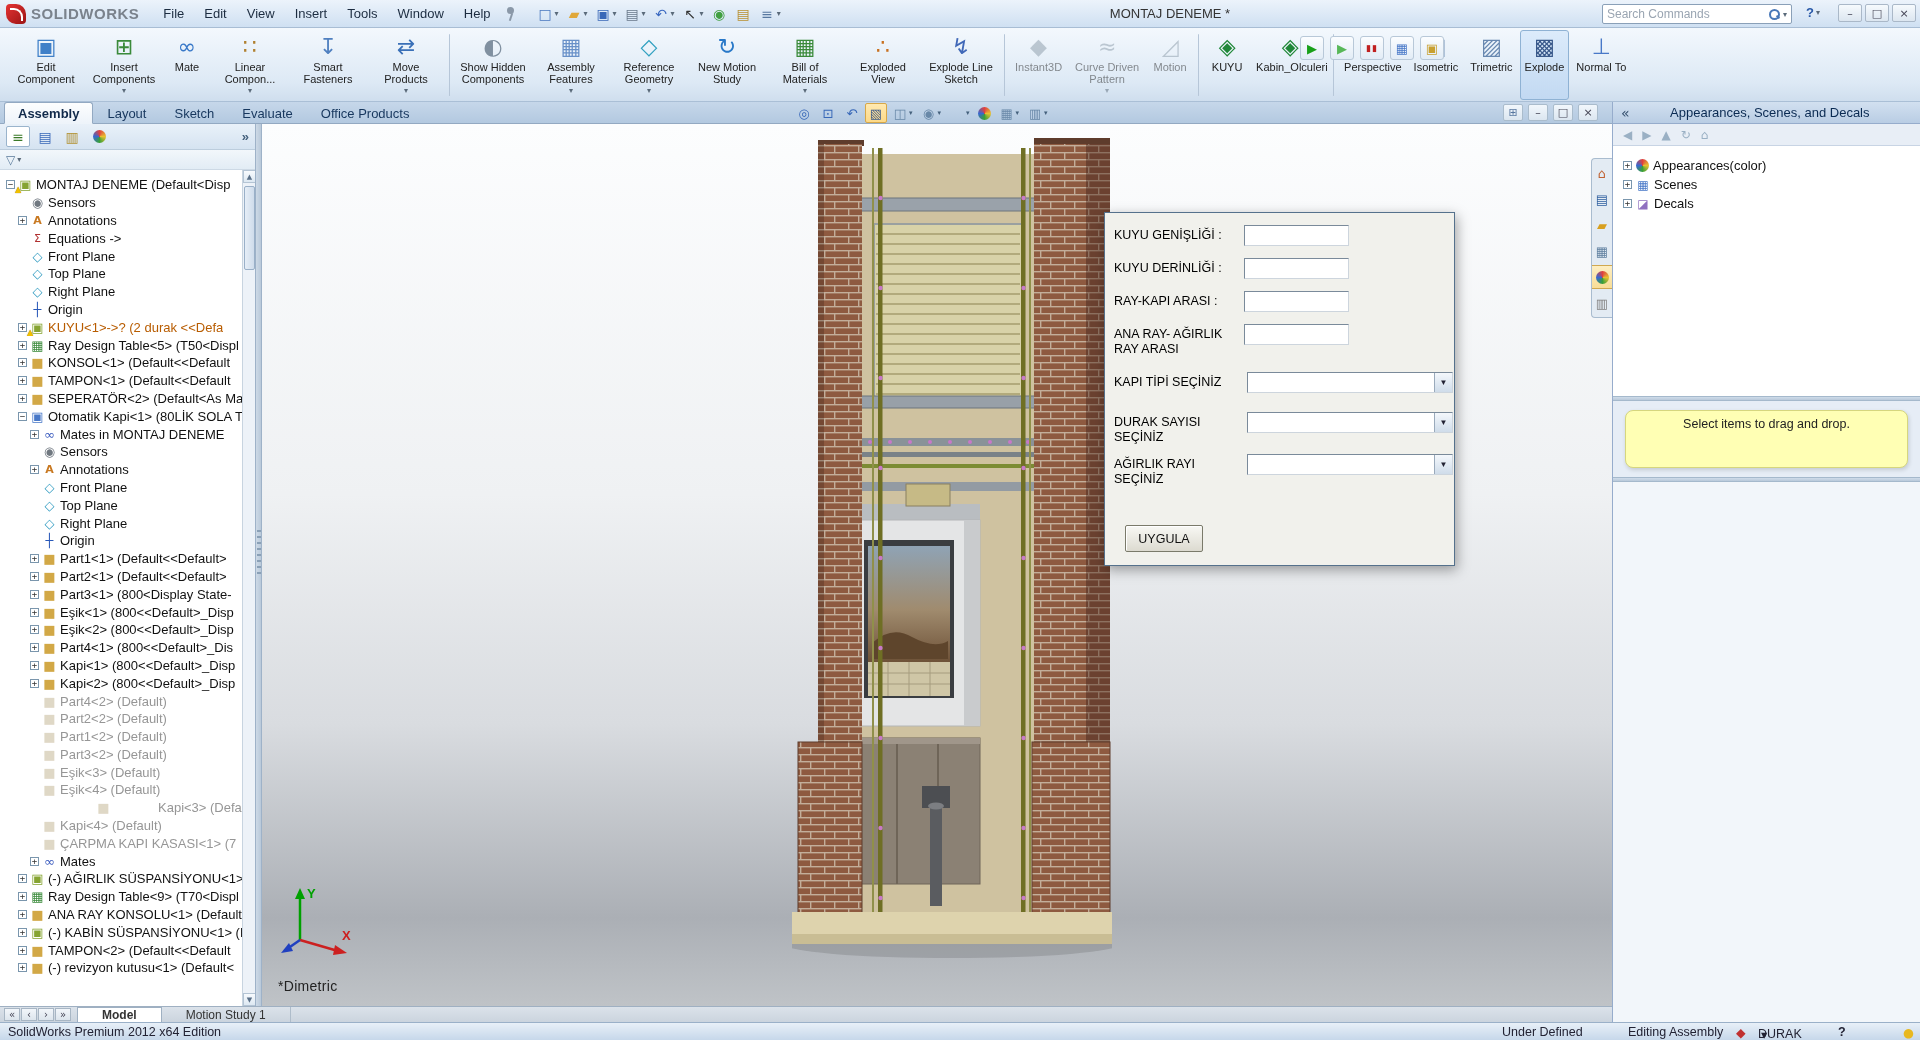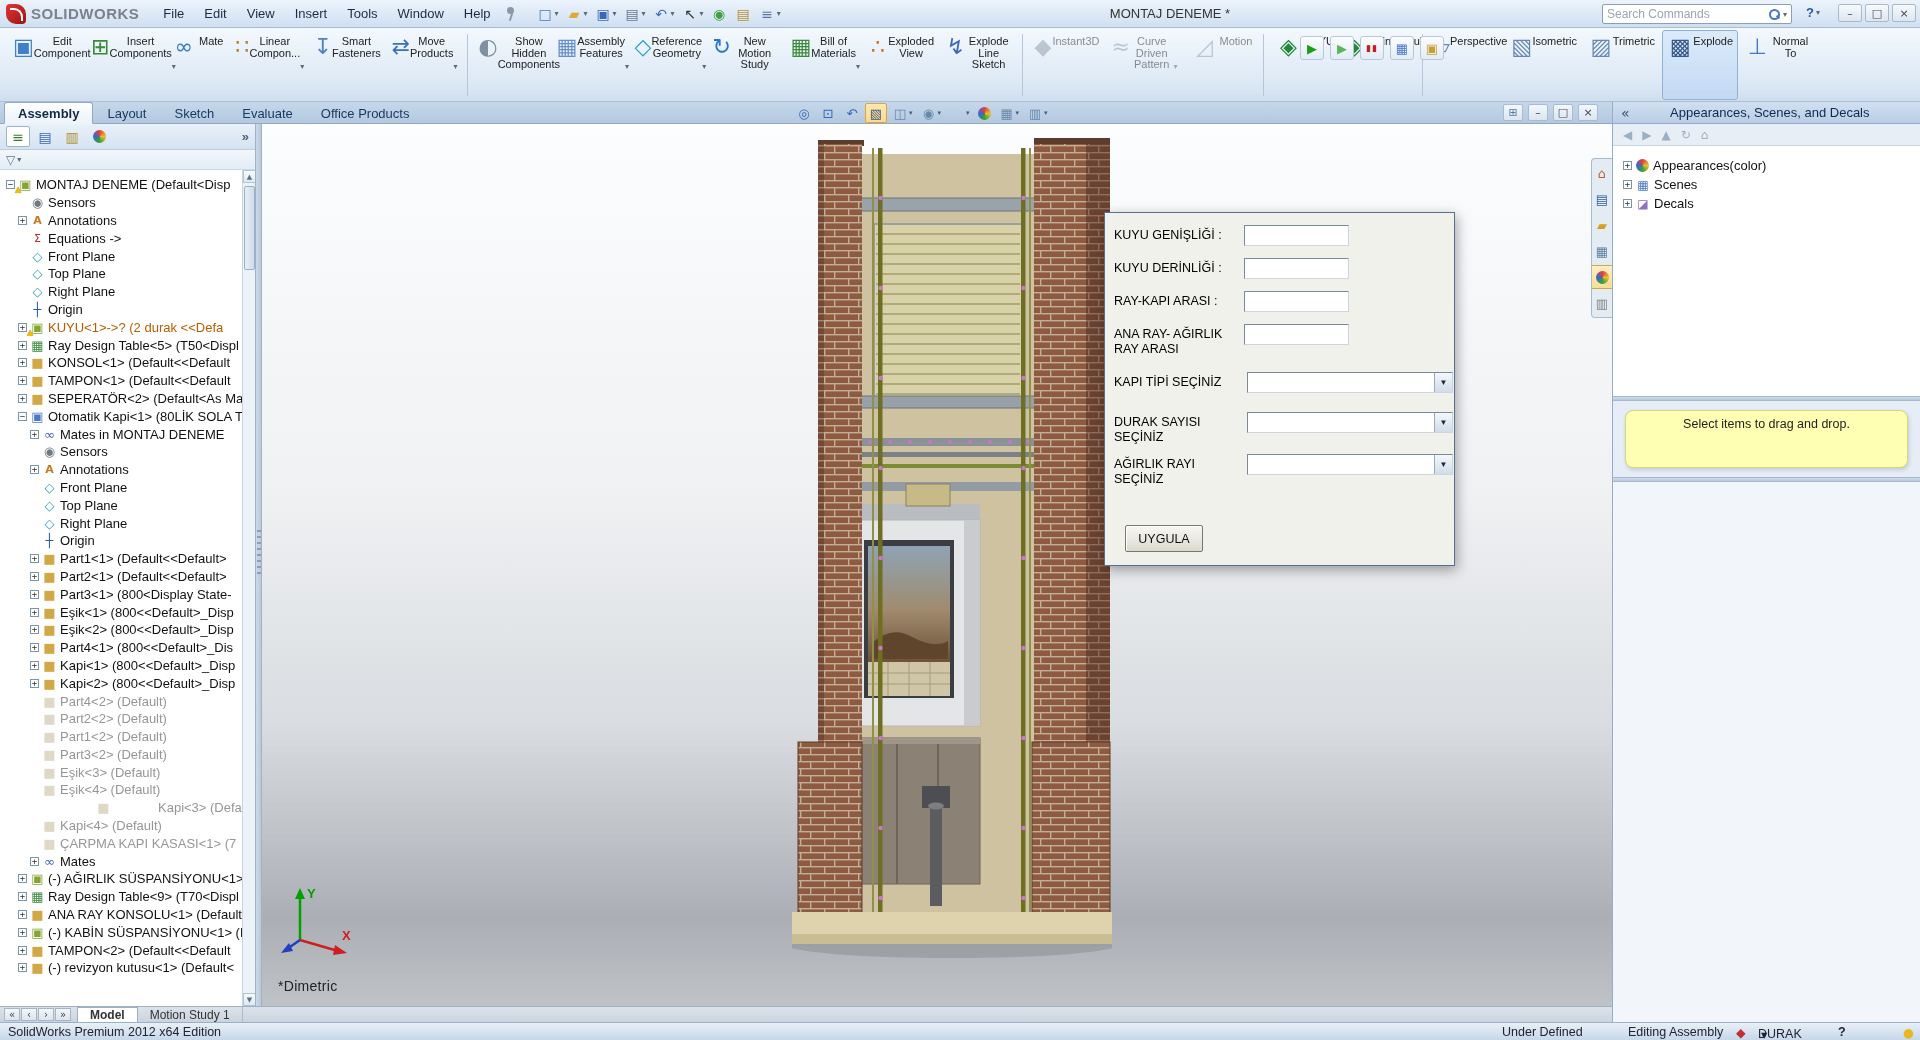--- a/index.html
+++ b/index.html
@@ -29,21 +29,21 @@
   .mag::before{content:"";position:absolute;left:1px;top:1px;width:7px;height:7px;border:2px solid #4878b8;border-radius:50%}
   .mag::after{content:"";position:absolute;left:8px;top:8px;width:4px;height:2px;background:#4878b8;transform:rotate(45deg)}
   .sdd{font-size:8px;color:#5a6a7a}
   #help-btn{position:absolute;right:100px;top:5px;display:flex;align-items:center;gap:2px;color:#2858a8;font-weight:bold;font-size:13px}
   #win-controls{position:absolute;right:4px;top:4px;display:flex;gap:3px}
   .wbtn{width:24px;height:18px;border:1px solid #aab8c8;border-radius:2px;background:linear-gradient(#f6fafd,#dce6f0);display:flex;align-items:center;justify-content:center;font-size:11px;color:#445}
 
   
   #ribbon{position:absolute;left:0;top:28px;width:1920px;height:74px;background:linear-gradient(#f3f8fd,#dde9f5 75%,#cfdeee);border-bottom:1px solid #aabfd6}
   #ribbon-buttons{display:flex;align-items:stretch;height:72px;padding:2px 0 0 8px;gap:2px}
-  .rbtn{display:flex;min-width:46px;max-width:76px;padding:3px 4px 1px;border:1px solid transparent;border-radius:3px;cursor:default}
+  .rbtn{display:flex;flex-direction:column;align-items:center;min-width:46px;max-width:76px;padding:3px 4px 1px;border:1px solid transparent;border-radius:3px;cursor:default}
   .ricon{width:30px;height:26px;font-size:22px;line-height:26px}
   .rlabel{font-size:11px;line-height:11.5px;text-align:center;max-width:68px;color:#222;margin-top:2px}
   .rdd{font-size:8px;color:#5a6a7a;margin-top:1px}
   .rbtn.active{background:linear-gradient(#dcebfb,#c2d9f2);border-color:#8fb2d4}
   .rbtn.disabled{opacity:.5}
   .rbtn.sep{min-width:1px;max-width:1px;width:1px;padding:0;margin:4px 3px;background:#b6c6d8;border:none}
   #playback{position:absolute;left:1300px;top:8px;display:flex;gap:6px}
   .pbtn{width:24px;height:24px;border:1px solid #b8c8d8;border-radius:3px;background:linear-gradient(#fbfdff,#e2ecf6);display:flex;align-items:center;justify-content:center;font-size:13px}
 
   
@@ -125,21 +125,21 @@
   .plabel{font-size:13px;color:#111}
   .pane-split{height:5px;background:linear-gradient(#cfdcEA,#b9c9da);background-color:#c4d2e1;border-top:1px solid #a5b9cc;border-bottom:1px solid #a5b9cc}
   .pane-tip-area{height:76px;background:#e6edf6;display:flex;align-items:center}
   .tipbox{flex:1;margin:8px 12px;height:58px;background:#ffffb4;border:1px solid #d6d67e;border-radius:8px;text-align:center;padding-top:6px;font-size:12.5px;color:#222;box-shadow:1px 2px 4px rgba(0,0,0,.15)}
   .pane-rest{flex:1;background:#f2f6fa}
 
   
   #bottom-tabs{position:absolute;left:0;top:1006px;width:1612px;height:16px;background:linear-gradient(#dbe2ea,#cbd4de);border-top:1px solid #9fb0c2;display:flex;align-items:center}
   .navgroup{display:flex;gap:1px;margin:0 6px 0 4px}
   .navbtn{width:16px;height:13px;border:1px solid #a8b6c4;background:linear-gradient(#f2f6fa,#dde5ed);display:flex;align-items:center;justify-content:center;font-size:10px}
-  .btab{height:16px;padding:0 12px;display:flex;align-items:center;font-size:12px;color:#333;border-right:1px solid #aebccA}
+  .btab{height:16px;padding:0 24px;display:flex;align-items:center;font-size:12px;color:#333;border-right:1px solid #aebccA}
   .btab.active{background:#fff;font-weight:bold;border:1px solid #9fb0c2;border-bottom:none}
   #status-bar{position:absolute;left:0;top:1022px;width:1920px;height:18px;background:linear-gradient(#e8f0f8,#c6d7ea);border-top:1px solid #9ab0c8}
   #status-bar span{position:absolute;top:2px;font-size:12.5px;color:#223}
   #sb-left{left:8px}
   #sb-state{left:1502px}
   #sb-mode{left:1628px}
   #sb-rebuild{left:1736px}
   #sb-units{left:1758px}
   #sb-units .sdd{margin-left:3px}
   #sb-help{left:1838px;color:#2858a8;font-weight:bold}

